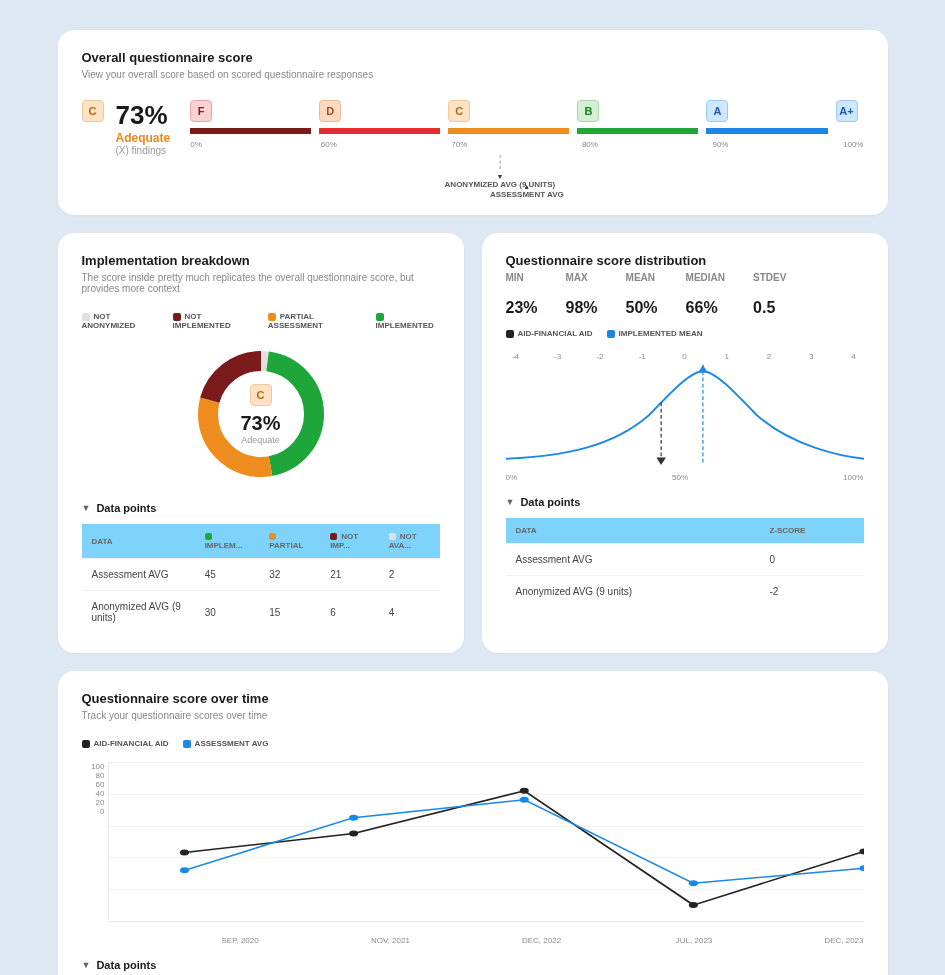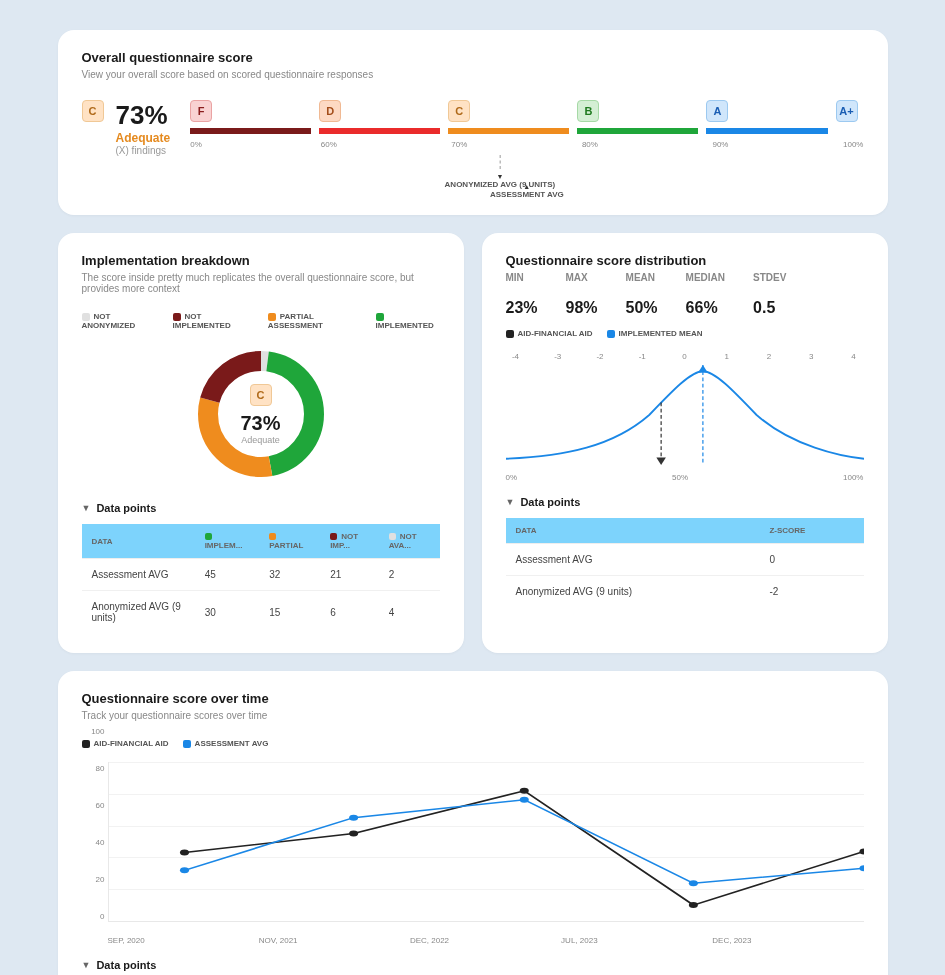--- a/index.html
+++ b/index.html
@@ -79,23 +79,23 @@
 .stats { display: flex; gap: 28px; margin-bottom: 12px; }
 .stat-label { font-size: 10px; color: #888; font-weight: 600; margin-bottom: 16px; }
 .stat-val { font-size: 16px; font-weight: 700; }
 .dist-chart { position: relative; height: 100px; margin-bottom: 8px; }
 .dist-axis { display: flex; justify-content: space-between; font-size: 8px; color: #888; margin-bottom: 4px; }
 .dist-axis span { width: 20px; text-align: center; }
 .dist-bottom { display: flex; justify-content: space-between; font-size: 8px; color: #888; }
 
 
 .line-chart { position: relative; height: 160px; margin-bottom: 10px; border-left: 1px solid #e8e8e8; border-bottom: 1px solid #e8e8e8; }
-.y-axis { position: absolute; left: -24px; top: 0; bottom: 0; display: flex; flex-direction: column; justify-content: flex-end; font-size: 8px; color: #888; width: 20px; text-align: right; gap: 28px; }
+.y-axis { position: absolute; left: -24px; top: 0; bottom: 0; display: flex; flex-direction: column; justify-content: flex-start; font-size: 8px; color: #888; width: 20px; text-align: right; }
 .x-axis { display: flex; justify-content: space-between; font-size: 8px; color: #888; padding: 4px 0 0; }
-.x-axis span { flex: 1; text-align: left; }
+.x-axis span { flex: 1; text-align: right; }
 .gridline { position: absolute; left: 0; right: 0; border-top: 1px solid #f2f2f2; }
 </style>
 </head>
 <body>
 
 <div class="container">
 
   <div class="card">
     <div class="card-title">Overall questionnaire score</div>
     <div class="card-subtitle">View your overall score based on scored questionnaire responses</div>

